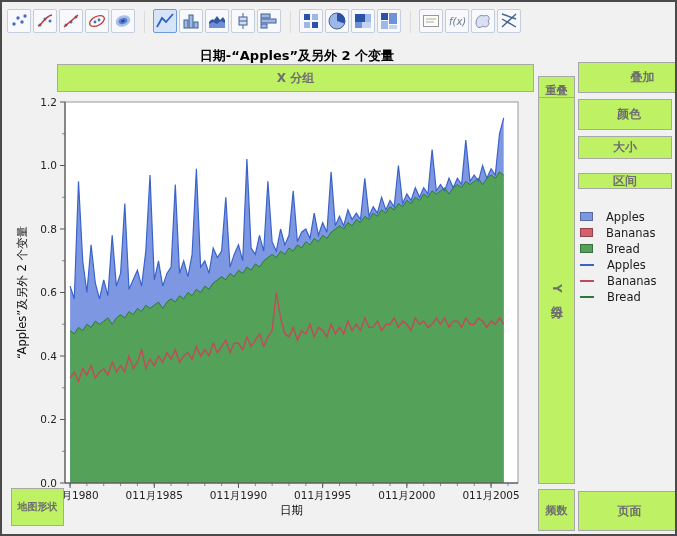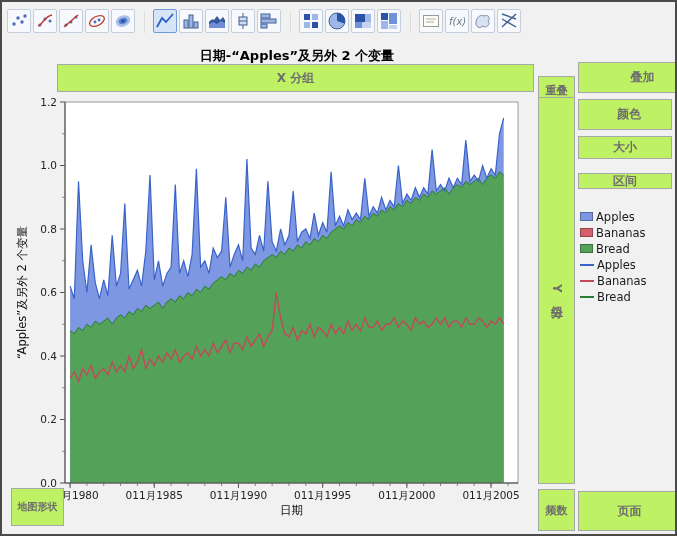--- a/index.html
+++ b/index.html
@@ -25,21 +25,21 @@
   .z-interval{left:576px;top:171px;width:94px;height:16px;}
   .z-ygroup{left:536px;top:95px;width:37px;height:387px;writing-mode:vertical-rl;}
   .z-freq{left:536px;top:487px;width:37px;height:42px;font-size:11px;}
   .z-page{left:576px;top:489px;width:103px;height:40px;}
   .z-map{left:9px;top:486px;width:53px;height:38px;font-size:10px;}
   #plot{position:absolute;left:10px;top:90px;}
   .tick{font-size:10.5px;fill:#222;}
   .axis-title{font-size:11.5px;fill:#111;}
   .legend{position:absolute;left:578px;top:208px;width:92px;display:flex;flex-direction:column;gap:3px;
     font-size:11.5px;color:#1a1a1a;}
-  .leg-row{display:flex;align-items:center;gap:3px;height:13px;}
+  .leg-row{display:flex;align-items:center;gap:13px;height:13px;}
   .sw-fill{width:13px;height:9px;display:inline-block;border:1px solid rgba(0,0,0,.3);box-sizing:border-box;}
   .sw-line{width:14px;height:0;border-top:2px solid;display:inline-block;}
 </style>
 </head>
 <body>
 
 <svg id="plot" width="520" height="442">
     <rect x="53" y="10" width="453" height="381" fill="#ffffff"></rect>
     <polygon points="58.1,194.1 62.3,206.8 66.5,89.4 70.7,168.8 74.9,200.5 79.1,152.9 83.3,191.0 87.5,206.8 91.7,187.8 95.9,203.7 100.2,143.3 104.4,194.1 108.6,181.4 112.8,111.6 117.0,197.3 121.2,187.8 125.4,178.3 129.6,194.1 133.8,159.2 138.0,83.0 142.3,187.8 146.5,168.8 150.7,194.1 154.9,181.4 159.1,175.1 163.3,92.6 167.5,181.4 171.7,168.8 175.9,184.6 180.1,162.4 184.4,76.7 188.6,175.1 192.8,168.8 197.0,181.4 201.2,156.0 205.4,165.6 209.6,159.2 213.8,105.3 218.0,175.1 222.2,162.4 226.5,152.9 230.7,168.8 234.9,67.1 239.1,156.0 243.3,162.4 247.5,143.3 251.7,159.2 255.9,89.4 260.1,149.7 264.3,159.2 268.6,137.0 272.8,152.9 277.0,143.3 281.2,98.9 285.4,149.7 289.6,140.2 293.8,137.0 298.0,146.5 302.2,121.1 306.4,143.3 310.7,130.6 314.9,140.2 319.1,79.9 323.3,133.8 327.5,124.3 331.7,133.8 335.9,117.9 340.1,127.5 344.3,121.1 348.5,127.5 352.8,86.2 357.0,124.3 361.2,114.8 365.4,121.1 369.6,105.3 373.8,117.9 378.0,108.4 382.2,114.8 386.4,73.5 390.6,111.6 394.9,102.1 399.1,108.4 403.3,95.7 407.5,105.3 411.7,95.7 415.9,102.1 420.1,57.6 424.3,98.9 428.5,92.6 432.7,98.9 437.0,86.2 441.2,95.7 445.4,86.2 449.6,92.6 453.8,48.1 458.0,89.4 462.2,83.0 466.4,89.4 470.6,73.5 474.8,86.2 479.1,76.7 483.3,83.0 487.5,41.8 491.7,25.9 491.7,391 58.1,391" fill="#7d97e3"></polygon>
     <polygon points="58.1,238.6 62.3,241.8 66.5,235.4 70.7,238.6 74.9,232.3 79.1,235.4 83.3,229.1 87.5,232.3 91.7,229.1 95.9,225.9 100.2,232.3 104.4,225.9 108.6,222.7 112.8,225.9 117.0,219.5 121.2,222.7 125.4,216.4 129.6,219.5 133.8,213.2 138.0,216.4 142.3,213.2 146.5,210.0 150.7,216.4 154.9,210.0 159.1,206.8 163.3,210.0 167.5,203.7 171.7,206.8 175.9,200.5 180.1,203.7 184.4,197.3 188.6,200.5 192.8,194.1 197.0,197.3 201.2,191.0 205.4,187.8 209.6,184.6 213.8,187.8 218.0,181.4 222.2,184.6 226.5,178.3 230.7,181.4 234.9,175.1 239.1,178.3 243.3,171.9 247.5,175.1 251.7,168.8 255.9,165.6 260.1,162.4 264.3,165.6 268.6,159.2 272.8,162.4 277.0,156.0 281.2,159.2 285.4,152.9 289.6,156.0 293.8,149.7 298.0,152.9 302.2,146.5 306.4,149.7 310.7,143.3 314.9,146.5 319.1,140.2 323.3,137.0 327.5,133.8 331.7,137.0 335.9,130.6 340.1,133.8 344.3,127.5 348.5,130.6 352.8,124.3 357.0,127.5 361.2,121.1 365.4,124.3 369.6,117.9 373.8,121.1 378.0,114.8 382.2,117.9 386.4,111.6 390.6,114.8 394.9,108.4 399.1,111.6 403.3,105.3 407.5,108.4 411.7,102.1 415.9,105.3 420.1,98.9 424.3,102.1 428.5,98.9 432.7,95.7 437.0,102.1 441.2,95.7 445.4,92.6 449.6,95.7 453.8,89.4 458.0,92.6 462.2,89.4 466.4,86.2 470.6,92.6 474.8,86.2 479.1,83.0 483.3,86.2 487.5,79.9 491.7,83.0 491.7,391 58.1,391" fill="#54a25a"></polygon>

